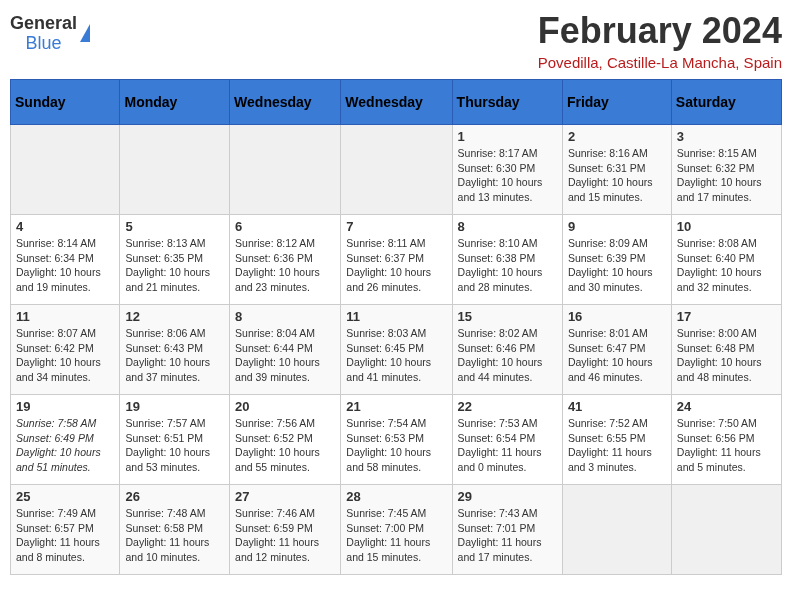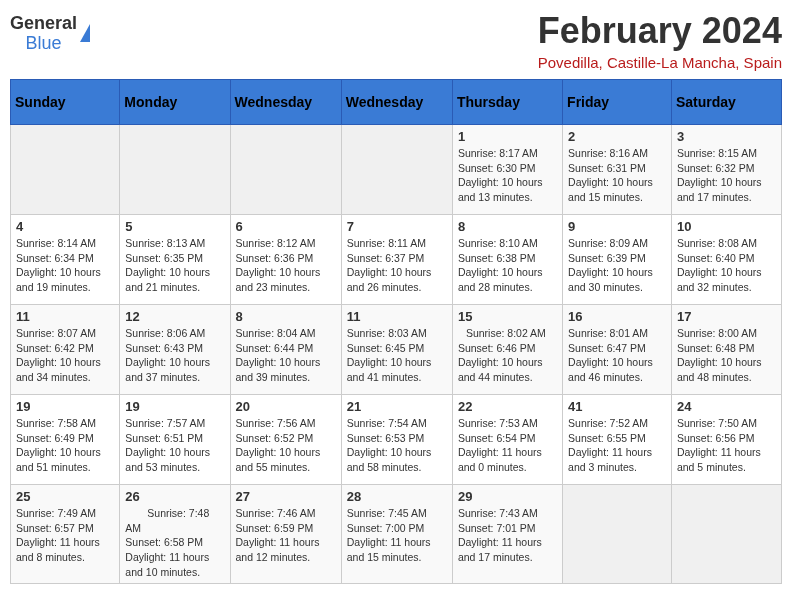--- a/index.html
+++ b/index.html
@@ -176,32 +176,32 @@
 Daylight: 10 hours and 34 minutes.</span></td>
         <td><span class="day-number">12</span><span class="day-info" style="white-space: pre-line;">Sunrise: 8:06 AM
 Sunset: 6:43 PM
 Daylight: 10 hours and 37 minutes.</span></td>
         <td><span class="day-number">8</span><span class="day-info" style="white-space: pre-line;">Sunrise: 8:04 AM
 Sunset: 6:44 PM
 Daylight: 10 hours and 39 minutes.</span></td>
         <td><span class="day-number">11</span><span class="day-info" style="white-space: pre-line;">Sunrise: 8:03 AM
 Sunset: 6:45 PM
 Daylight: 10 hours and 41 minutes.</span></td>
-        <td><span class="day-number">15</span><span class="day-info" style="white-space: pre-line; margin-left: 8px;">Sunrise: 8:02 AM
+        <td><span class="day-number">15</span><span class="day-info" style="white-space: pre-line;">Sunrise: 8:02 AM
 Sunset: 6:46 PM
 Daylight: 10 hours and 44 minutes.</span></td>
         <td><span class="day-number">16</span><span class="day-info" style="white-space: pre-line;">Sunrise: 8:01 AM
 Sunset: 6:47 PM
 Daylight: 10 hours and 46 minutes.</span></td>
         <td><span class="day-number">17</span><span class="day-info" style="white-space: pre-line;">Sunrise: 8:00 AM
 Sunset: 6:48 PM
 Daylight: 10 hours and 48 minutes.</span></td>
       </tr>
       <tr>
-        <td><span class="day-number">19</span><span class="day-info" style="white-space: pre-line;">Sunrise: 7:58 AM
+        <td><span class="day-number">19</span><span class="day-info" style="white-space: pre-line; font-style: italic;">Sunrise: 7:58 AM
 Sunset: 6:49 PM
 Daylight: 10 hours and 51 minutes.</span></td>
         <td><span class="day-number">19</span><span class="day-info" style="white-space: pre-line;">Sunrise: 7:57 AM
 Sunset: 6:51 PM
 Daylight: 10 hours and 53 minutes.</span></td>
         <td><span class="day-number">20</span><span class="day-info" style="white-space: pre-line;">Sunrise: 7:56 AM
 Sunset: 6:52 PM
 Daylight: 10 hours and 55 minutes.</span></td>
         <td><span class="day-number">21</span><span class="day-info" style="white-space: pre-line; margin-top: 26px;">Sunrise: 7:54 AM
 Sunset: 6:53 PM
@@ -213,21 +213,21 @@
 Sunset: 6:55 PM
 Daylight: 11 hours and 3 minutes.</span></td>
         <td><span class="day-number">24</span><span class="day-info" style="white-space: pre-line;">Sunrise: 7:50 AM
 Sunset: 6:56 PM
 Daylight: 11 hours and 5 minutes.</span></td>
       </tr>
       <tr>
         <td><span class="day-number">25</span><span class="day-info" style="white-space: pre-line;">Sunrise: 7:49 AM
 Sunset: 6:57 PM
 Daylight: 11 hours and 8 minutes.</span></td>
-        <td><span class="day-number">26</span><span class="day-info" style="white-space: pre-line; margin-left: 22px;">Sunrise: 7:48 AM
+        <td><span class="day-number">26</span><span class="day-info" style="white-space: pre-line;">Sunrise: 7:48 AM
 Sunset: 6:58 PM
 Daylight: 11 hours and 10 minutes.</span></td>
         <td><span class="day-number">27</span><span class="day-info" style="white-space: pre-line;">Sunrise: 7:46 AM
 Sunset: 6:59 PM
 Daylight: 11 hours and 12 minutes.</span></td>
         <td><span class="day-number">28</span><span class="day-info" style="white-space: pre-line;">Sunrise: 7:45 AM
 Sunset: 7:00 PM
 Daylight: 11 hours and 15 minutes.</span></td>
         <td><span class="day-number">29</span><span class="day-info" style="white-space: pre-line;">Sunrise: 7:43 AM
 Sunset: 7:01 PM

